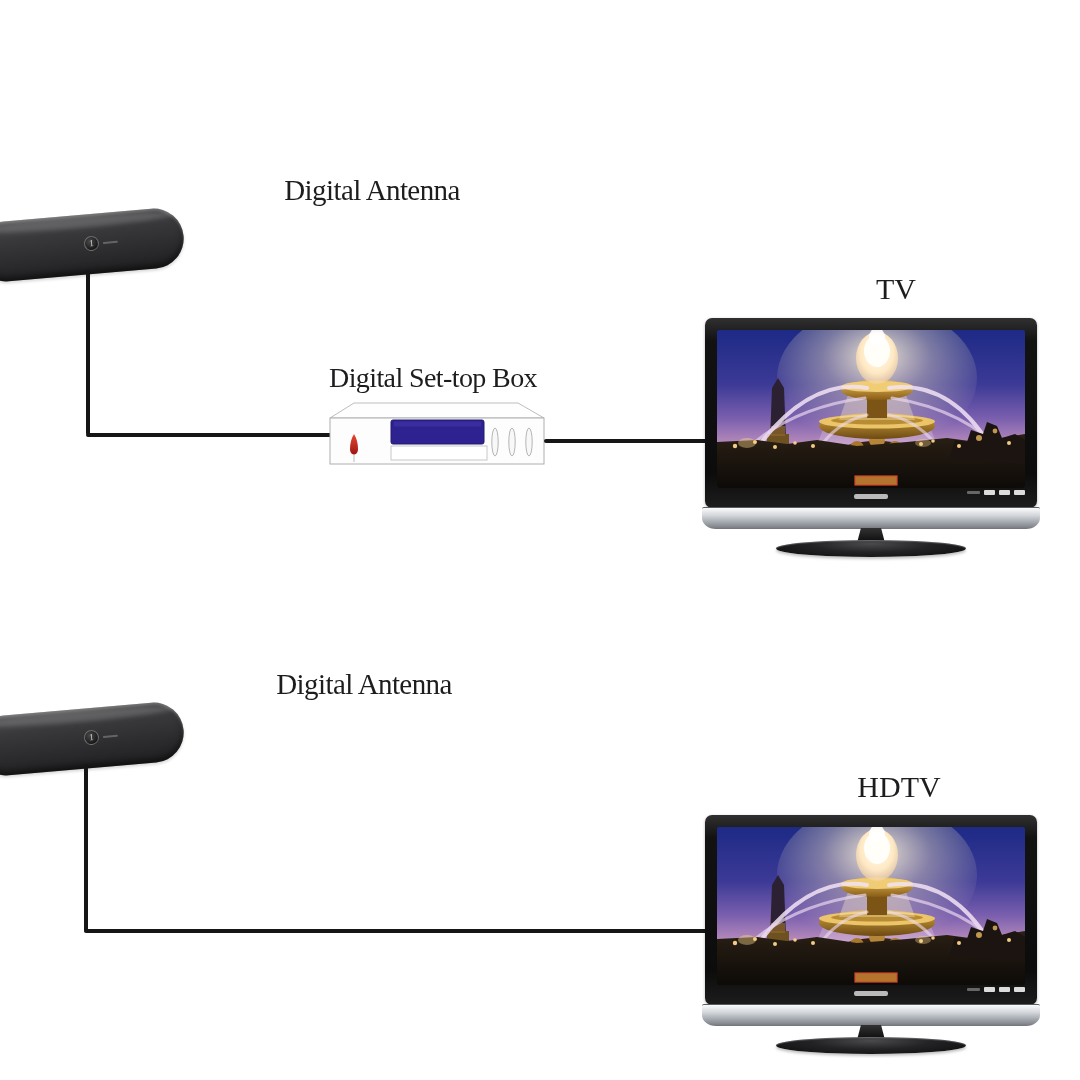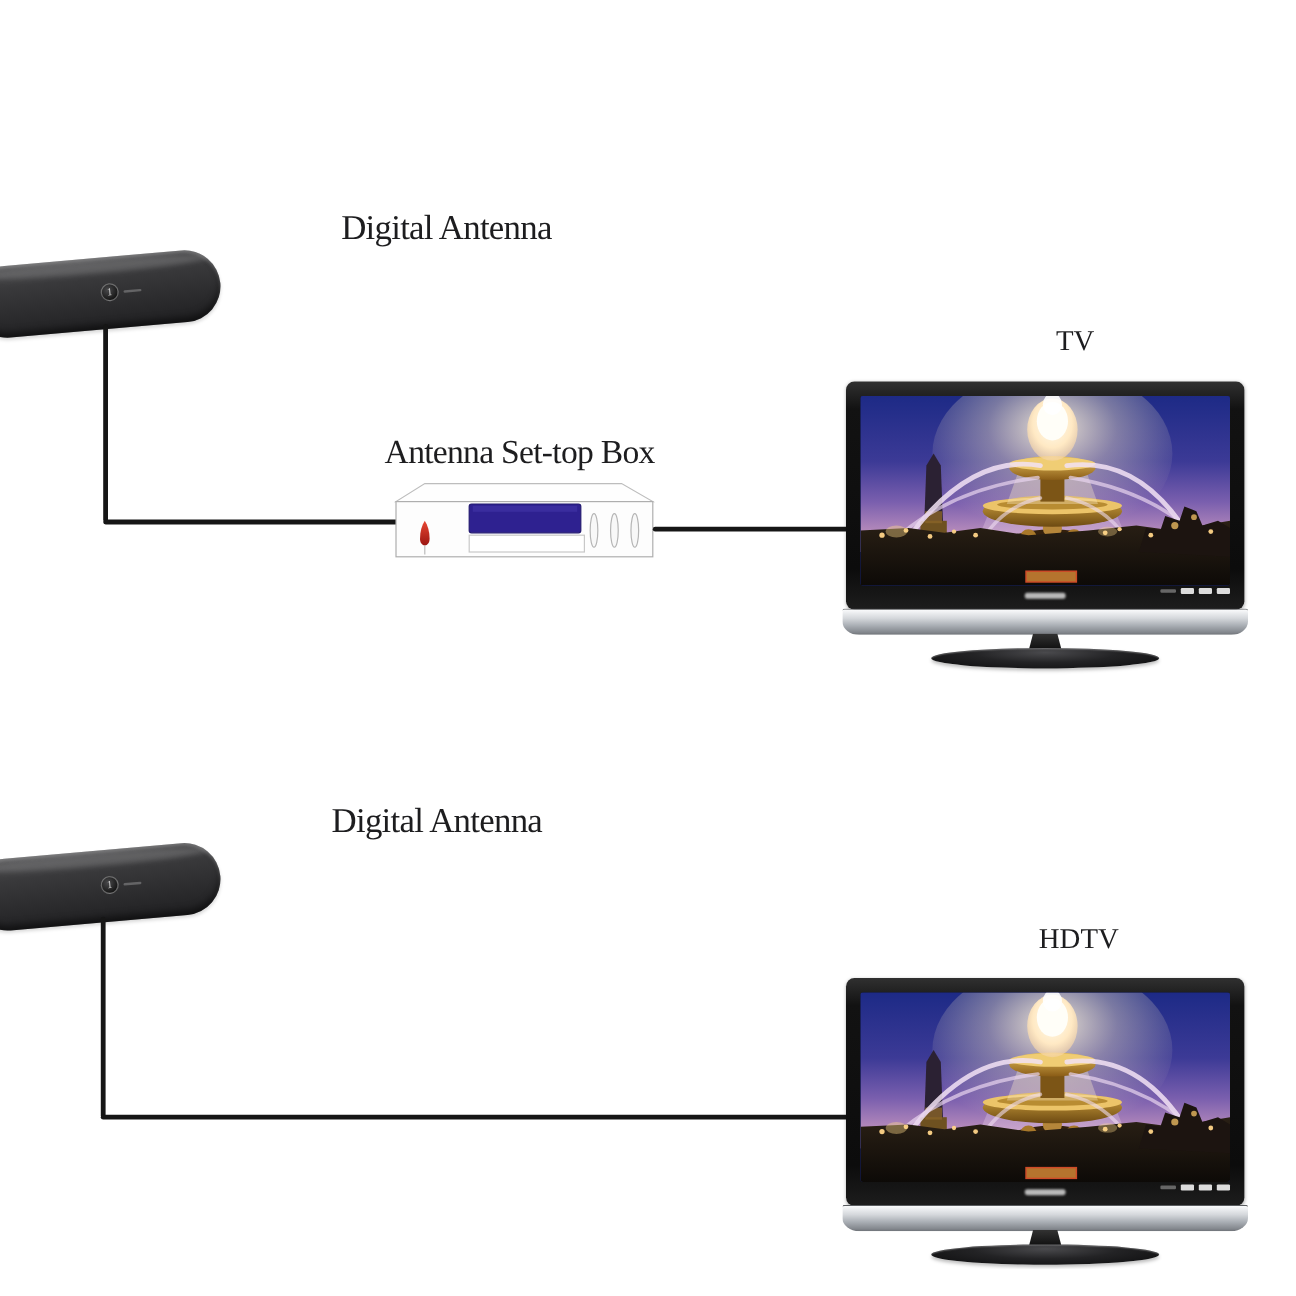--- a/index.html
+++ b/index.html
@@ -10,21 +10,21 @@
     font-family:Liberation Serif, serif;
   }
 
   
   .lbl {
     position:absolute; transform:translateX(-50%);
     font-size:29px; letter-spacing:-0.6px; white-space:nowrap;
     color:var(--color-label-text,#1d1d1f);
   }
   .lbl.small { font-size:28px; }
-  .lbl.tvname { font-size:24px; letter-spacing:0; }
+  .lbl.tvname { font-size:30px; letter-spacing:0; }
 
   
   .cable { position:absolute; background:var(--color-cable,#161616); border-radius:2px; }
 
   
   .antenna {
     position:absolute; width:208px; height:60px; border-radius:30px;
     transform:rotate(-5deg);
     background:linear-gradient(178deg,#5a5a5c 0%,#454547 12%,#39393b 30%,#2d2d2f 62%,#1f1f21 100%);
     box-shadow:inset 0 2px 3px rgba(255,255,255,.25), inset 0 -4px 6px rgba(0,0,0,.5), 0 2px 3px rgba(0,0,0,.15);
@@ -190,21 +190,21 @@
 
   <div class="antenna" style="left:-24px; top:215px;">
     <div class="sheen"></div>
     <div class="logo">1</div>
     <div class="logo-text"></div>
   </div>
 
   <div class="cable" style="left:86px; top:270px; width:4px; height:165px;"></div>
   <div class="cable" style="left:86px; top:433px; width:246px; height:4px;"></div>
 
-  <div class="lbl small" style="left:433px; top:362px;">Antenna Set-top Box</div>
+  <div class="lbl small" style="left:433px; top:362px;">Digital Set-top Box</div>
 
   <div class="stb">
     <svg viewBox="0 0 218 66">
       <polygon points="26,3 190,3 216,18 2,18" fill="#fefefe" stroke="#bdbdbd" stroke-width="1"></polygon>
       <rect x="2" y="18" width="214" height="46" fill="#fdfdfd" stroke="#aeaeae" stroke-width="1"></rect>
       <path d="M26,34 C28.5,38 30,43 30,49 C30,52.4 28.2,54.5 26,54.5 C23.8,54.5 22,52.4 22,49 C22,43 23.5,38 26,34 Z" fill="url(#ledg)"></path>
       <line x1="26" y1="54.5" x2="26" y2="62" stroke="#bbbbbb" stroke-width="1"></line>
       <rect x="63" y="20" width="93" height="24" rx="2" fill="#2e2190" stroke="#231a70" stroke-width="1"></rect>
       <rect x="66" y="21.5" width="87" height="5" fill="#4a3bb0" opacity="0.45"></rect>
       <rect x="63" y="46" width="96" height="14" fill="#ffffff" stroke="#c8c8c8" stroke-width="1"></rect>

